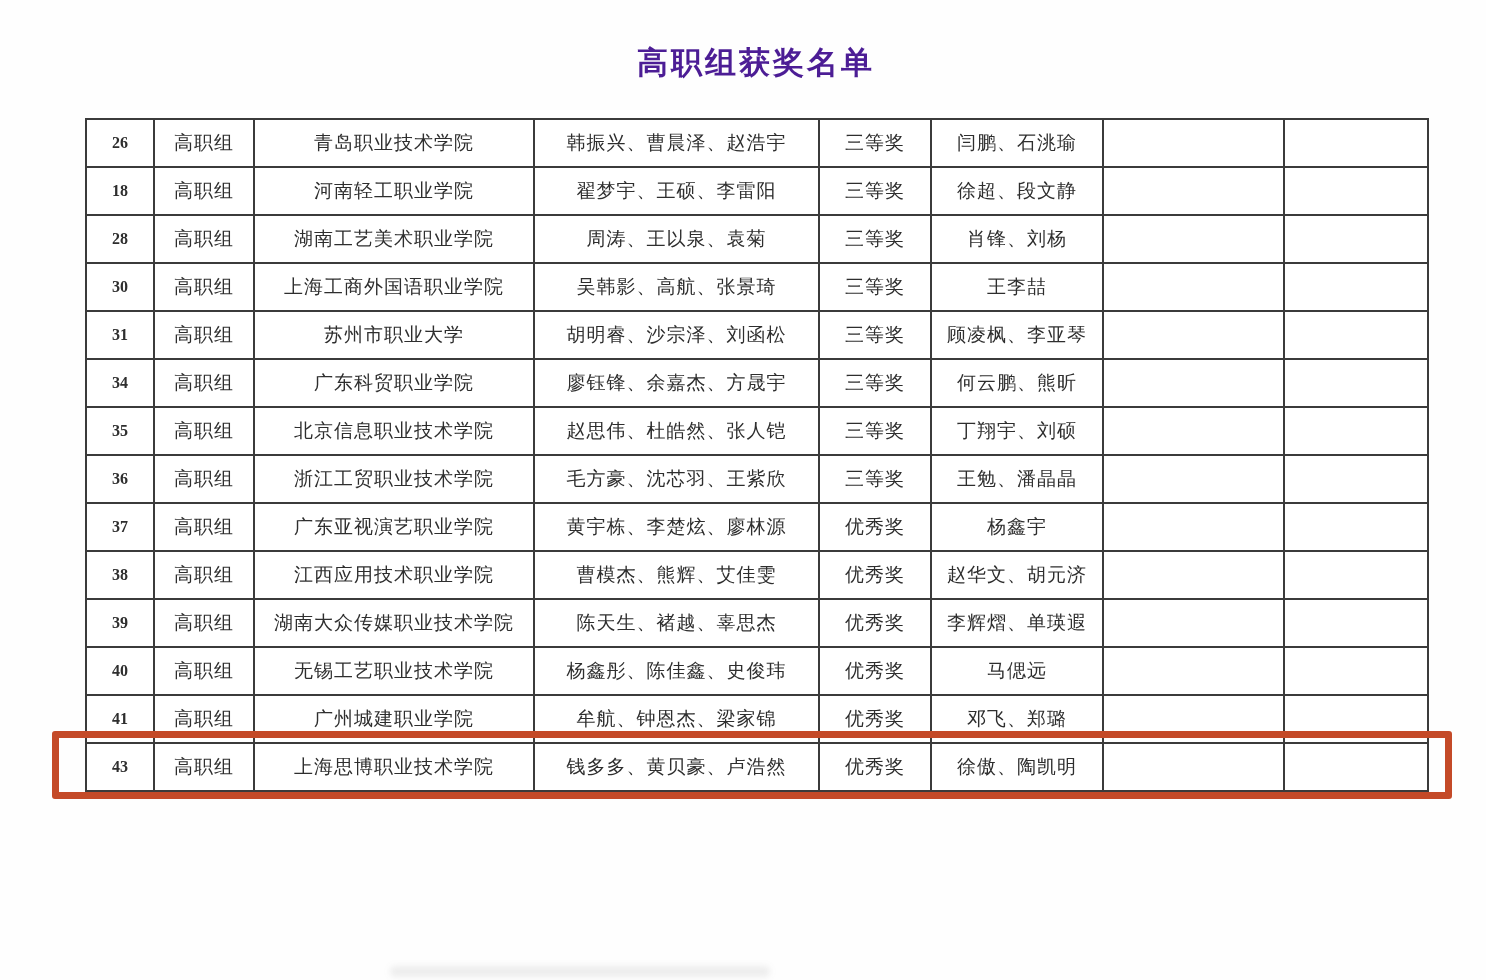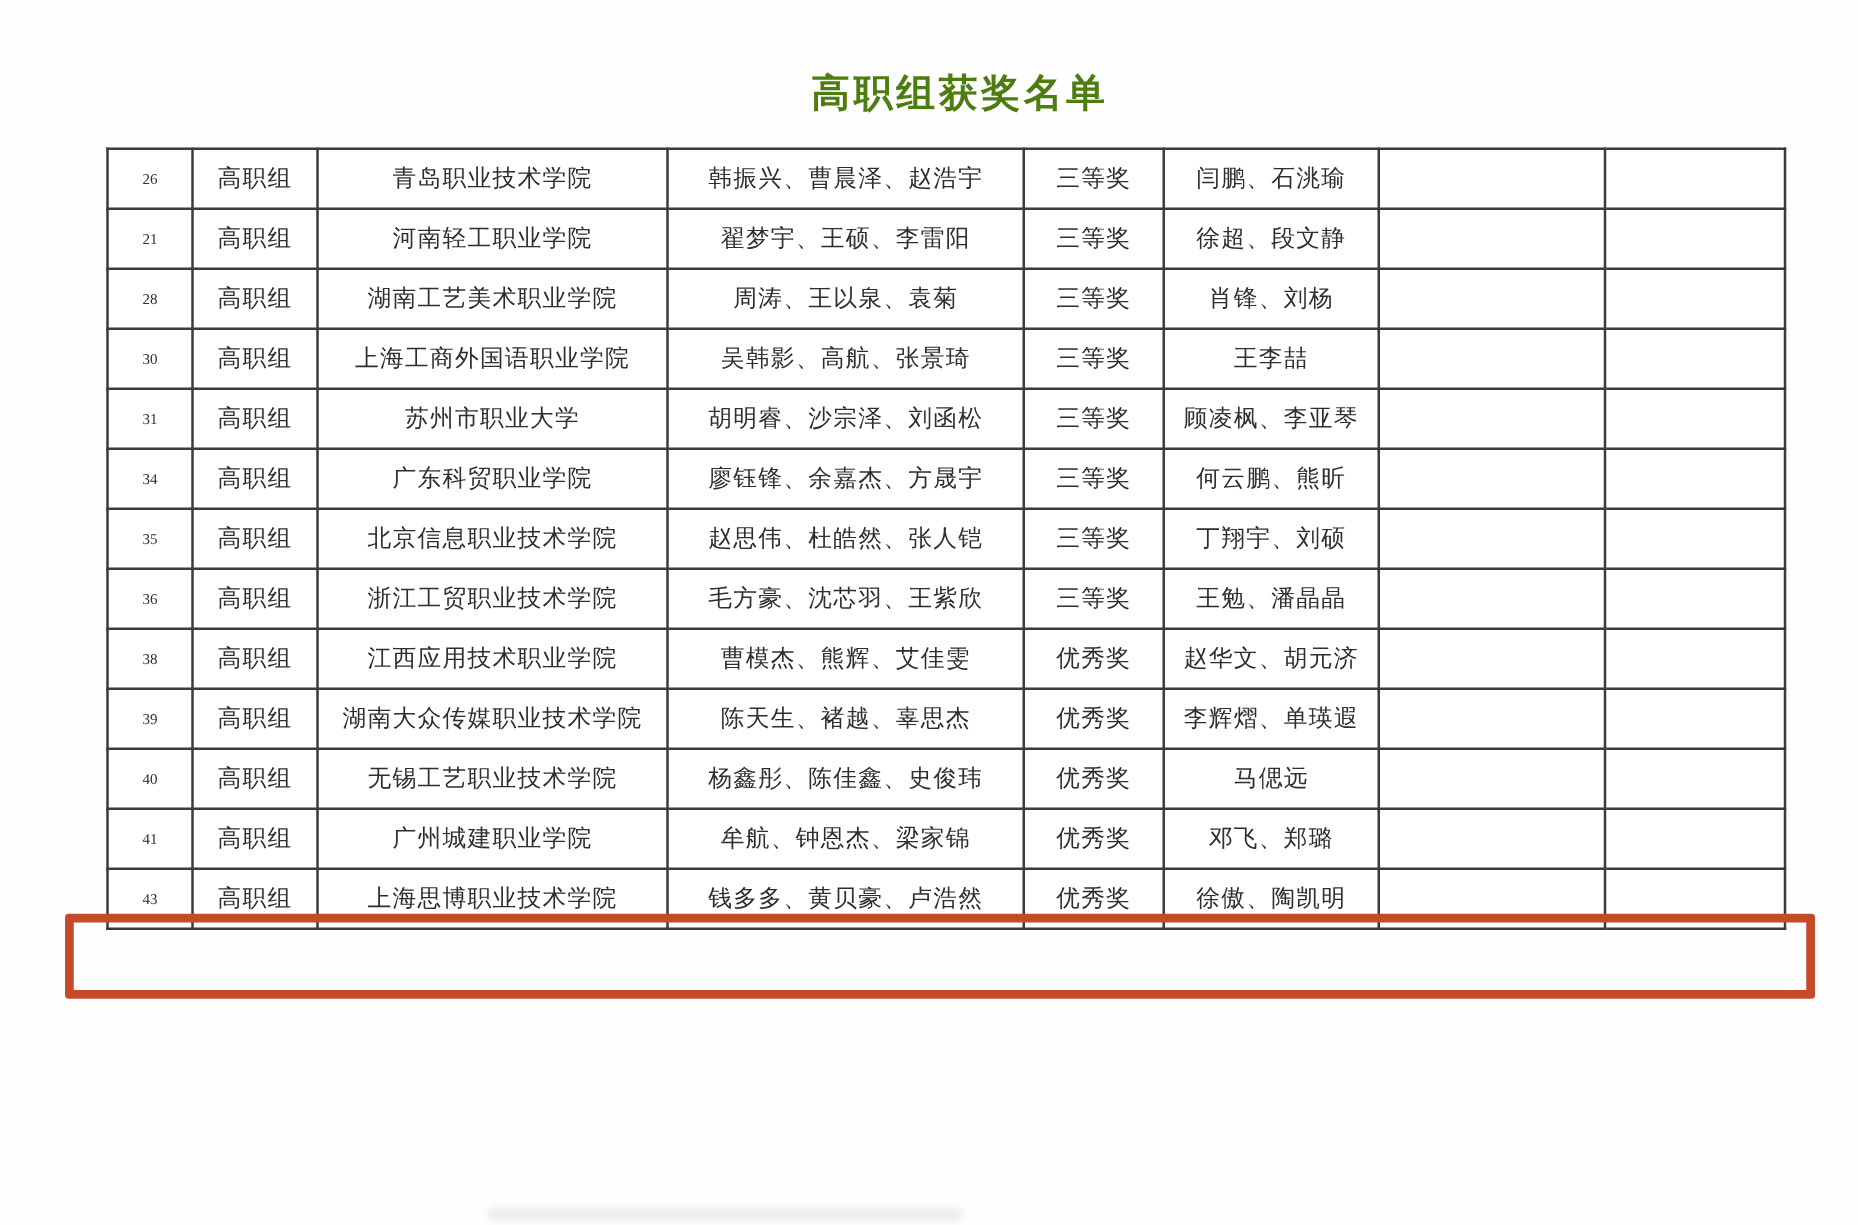--- a/index.html
+++ b/index.html
@@ -13,25 +13,25 @@
     width: 1486px;
     height: 980px;
     background: #fefefe;
     overflow: hidden;
   }
   .doc-title {
     position: absolute;
     top: 42px;
     left: 85px;
     width: 1342px;
-    margin: 12px;
+    margin: 0;
     text-align: center;
     font-size: 31px;
     font-weight: bold;
-    color: #4d7c0f;
+    color: #4c1d95;
     letter-spacing: 3px;
   }
   .table-wrap {
     position: absolute;
     top: 118px;
     left: 85px;
     width: 1342px;
   }
   table.award-table {
     border-collapse: collapse;
@@ -44,21 +44,21 @@
     height: 42px; 
     padding: 2px 4px;
     text-align: center;
     vertical-align: middle;
     font-size: 19px;
     color: #2e2e2e;
     letter-spacing: 1px;
     overflow: hidden;
     white-space: nowrap;
   }
-  table.award-table td.c-number { font-size: 12px; letter-spacing: 0; }
+  table.award-table td.c-number { font-size: 16px; letter-spacing: 0; font-weight: bold; }
   .highlight-box {
     position: absolute;
     left: -33px;
     width: calc(100% + 58px);
     box-sizing: border-box;
     border: 7px solid #c44a28;
     border-radius: 3px;
     pointer-events: none;
     background: transparent;
   }
@@ -97,21 +97,21 @@
             <td class="c-number">26</td>
             <td class="c-group">高职组</td>
             <td class="c-school">青岛职业技术学院</td>
             <td class="c-students">韩振兴、曹晨泽、赵浩宇</td>
             <td class="c-award">三等奖</td>
             <td class="c-teachers">闫鹏、石洮瑜</td>
             <td class="c-extra1"></td>
             <td class="c-extra2"></td>
           </tr>
           <tr>
-            <td class="c-number">21</td>
+            <td class="c-number">18</td>
             <td class="c-group">高职组</td>
             <td class="c-school">河南轻工职业学院</td>
             <td class="c-students">翟梦宇、王硕、李雷阳</td>
             <td class="c-award">三等奖</td>
             <td class="c-teachers">徐超、段文静</td>
             <td class="c-extra1"></td>
             <td class="c-extra2"></td>
           </tr>
           <tr>
             <td class="c-number">28</td>
@@ -167,20 +167,30 @@
             <td class="c-number">36</td>
             <td class="c-group">高职组</td>
             <td class="c-school">浙江工贸职业技术学院</td>
             <td class="c-students">毛方豪、沈芯羽、王紫欣</td>
             <td class="c-award">三等奖</td>
             <td class="c-teachers">王勉、潘晶晶</td>
             <td class="c-extra1"></td>
             <td class="c-extra2"></td>
           </tr>
           <tr>
+            <td class="c-number">37</td>
+            <td class="c-group">高职组</td>
+            <td class="c-school">广东亚视演艺职业学院</td>
+            <td class="c-students">黄宇栋、李楚炫、廖林源</td>
+            <td class="c-award">优秀奖</td>
+            <td class="c-teachers">杨鑫宇</td>
+            <td class="c-extra1"></td>
+            <td class="c-extra2"></td>
+          </tr>
+          <tr>
             <td class="c-number">38</td>
             <td class="c-group">高职组</td>
             <td class="c-school">江西应用技术职业学院</td>
             <td class="c-students">曹模杰、熊辉、艾佳雯</td>
             <td class="c-award">优秀奖</td>
             <td class="c-teachers">赵华文、胡元济</td>
             <td class="c-extra1"></td>
             <td class="c-extra2"></td>
           </tr>
           <tr>

